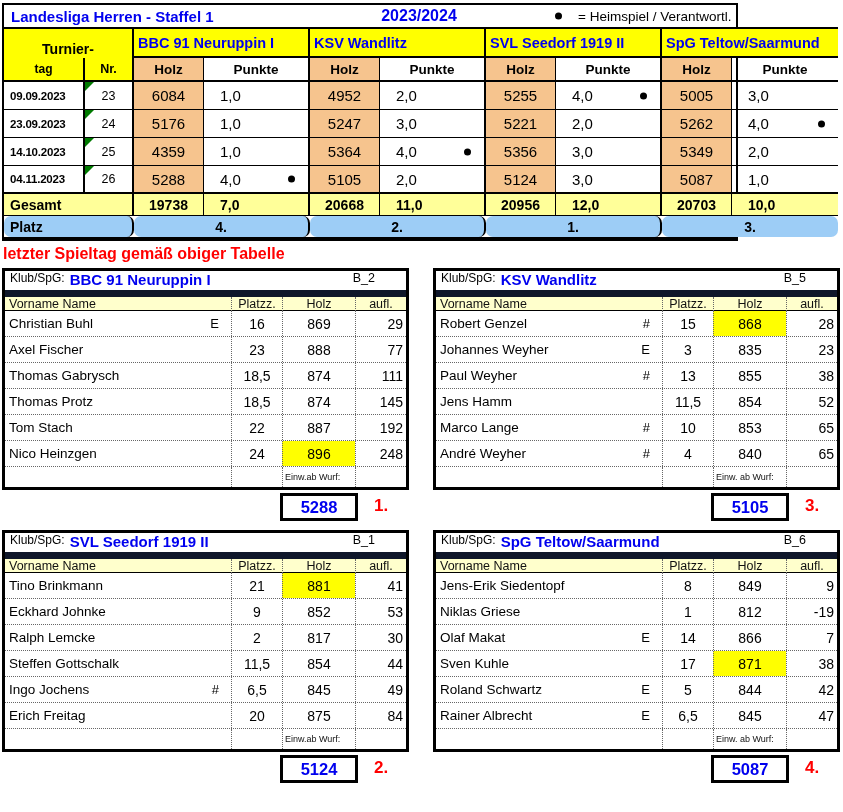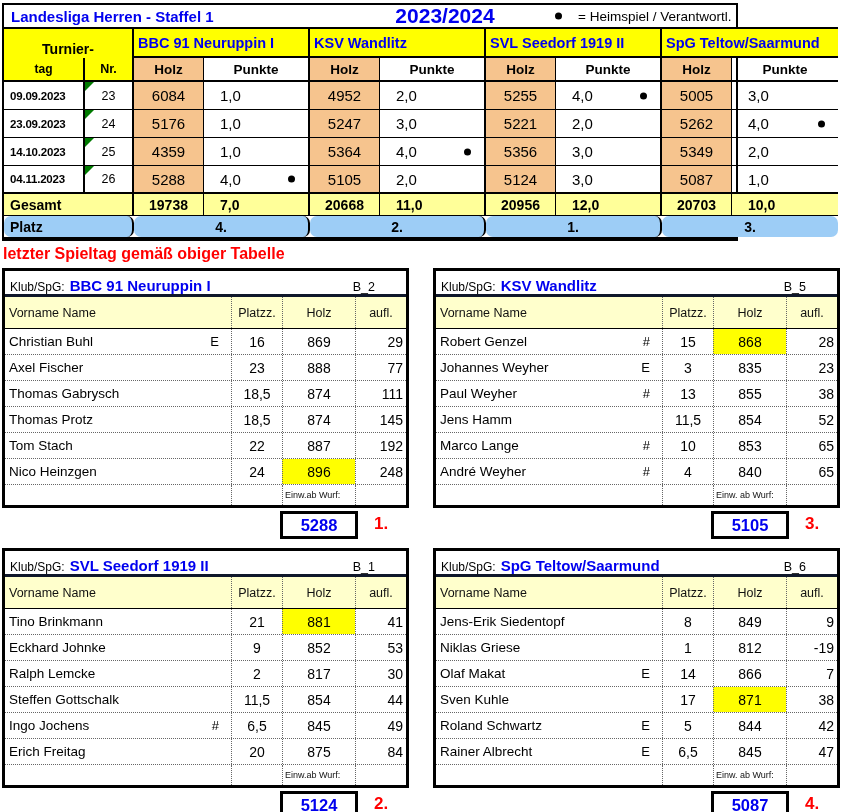--- a/index.html
+++ b/index.html
@@ -14,21 +14,21 @@
   
   .main{display:grid;grid-template-columns:81px 49px repeat(4,70px 106px);
         border:2px solid #000;border-bottom-width:4px;width:736px;background:#fff;}
   .cell{border-right:1px solid #000;border-bottom:1px solid #000;display:flex;align-items:center;min-width:0;position:relative;}
   .br2{border-right-width:2px;} .br0{border-right:none;} .bb2{border-bottom-width:2px;} .bb0{border-bottom:none;}
   .sp2{grid-column:span 2;} .sp10{grid-column:span 10;}
   .r-title{height:24px;} .r-teams{height:29px;} .r-sub{height:24px;}
   .r-data{height:28px;} .r-ges{height:22px;} .r-platz{height:21px;}
   .title-cell{position:relative;}
   .league-title{position:absolute;left:7px;top:50%;transform:translateY(-50%);font-weight:bold;font-size:15px;color:var(--c-bluetext);white-space:nowrap;}
-  .season{position:absolute;left:441px;top:50%;transform:translate(-50%,-50%);font-weight:bold;font-size:21px;color:var(--c-bluetext);}
+  .season{position:absolute;left:415px;top:50%;transform:translate(-50%,-50%);font-weight:bold;font-size:16px;color:var(--c-bluetext);}
   .legend{position:absolute;left:551px;top:50%;transform:translateY(-50%);display:flex;align-items:center;font-size:13.5px;}
   .legend .bullet{width:7px;height:7px;border-radius:50%;background:#000;margin-right:16px;}
   .yellow{background:var(--c-yellow);} .peach{background:var(--c-peach);}
   .paleyellow{background:var(--c-paleyellow);} .bluebg{background:var(--c-blue);border-radius:7px;}
   .turnier{justify-content:center;align-items:flex-end;font-weight:bold;font-size:14px;padding-bottom:1px;}
   .teamname{font-weight:bold;font-size:14.5px;color:var(--c-bluetext);padding-left:4px;white-space:nowrap;overflow:hidden;}
   .tag{justify-content:center;font-weight:bold;font-size:12px;}
   .nrhdr{justify-content:center;font-weight:bold;font-size:12.5px;}
   .colhdr{justify-content:center;font-weight:bold;font-size:13.5px;}
   .datec{font-weight:bold;font-size:11.5px;padding-left:6px;letter-spacing:-0.2px;}
@@ -40,28 +40,28 @@
   .rankc{justify-content:center;font-weight:bold;font-size:14px;}
   .tri{position:absolute;top:0;left:0;width:0;height:0;border-top:9px solid var(--c-green);border-right:9px solid transparent;}
   .dot{width:7px;height:7px;border-radius:50%;background:#000;position:absolute;right:13px;top:50%;transform:translateY(-50%);}
 
   
   .subhead{color:var(--c-red);font-weight:bold;font-size:16px;margin:4px 0 5px 1px;}
 
   
   .clubs{display:grid;grid-template-columns:407px 407px;column-gap:24px;row-gap:7px;width:838px;}
   .club-table{border:3px solid #000;background:#fff;}
-  .club-head{height:26px;border-bottom:3px solid #0f172a;display:flex;align-items:flex-end;padding:0 5px;}
+  .club-head{height:26px;border-bottom:7px solid #0f172a;display:flex;align-items:flex-start;padding:0 5px;}
   .club-label{font-size:12px;}
   .club-name{font-size:15px;font-weight:bold;color:var(--c-bluetext);margin-left:5px;white-space:nowrap;}
   .club-code{font-size:12.5px;margin-left:auto;margin-right:26px;}
   .crow{display:grid;grid-template-columns:226px 51px 73px 1fr;}
   .ccell{display:flex;align-items:center;min-width:0;border-left:1px dotted var(--c-dot);}
   .ccell:first-child{border-left:none;}
-  .chdr{background:var(--c-cream);border-bottom:1px solid #000;height:32px;font-size:12.5px;}
+  .chdr{background:var(--c-cream);border-bottom:1px solid #000;height:14px;font-size:12.5px;}
   .chdr .ccell{color:#111;}
   .h-name{padding-left:4px;} .h-mid{justify-content:center;}
   .prow{height:26px;border-bottom:1px dotted var(--c-dot);font-size:13.5px;}
   .p-name{padding-left:4px;} .p-tag{margin-left:auto;margin-right:12px;font-size:13px;}
   .p-mid{justify-content:center;font-size:14px;}
   .p-aufl{justify-content:flex-end;padding-right:3px;font-size:14px;}
   .hl{background:var(--c-yellow);}
   .erow{height:20px;font-size:9px;}
   .erow .e-label{padding-left:2px;align-items:center;color:#111;}
   .club-foot{position:relative;height:30px;margin-top:3px;}

